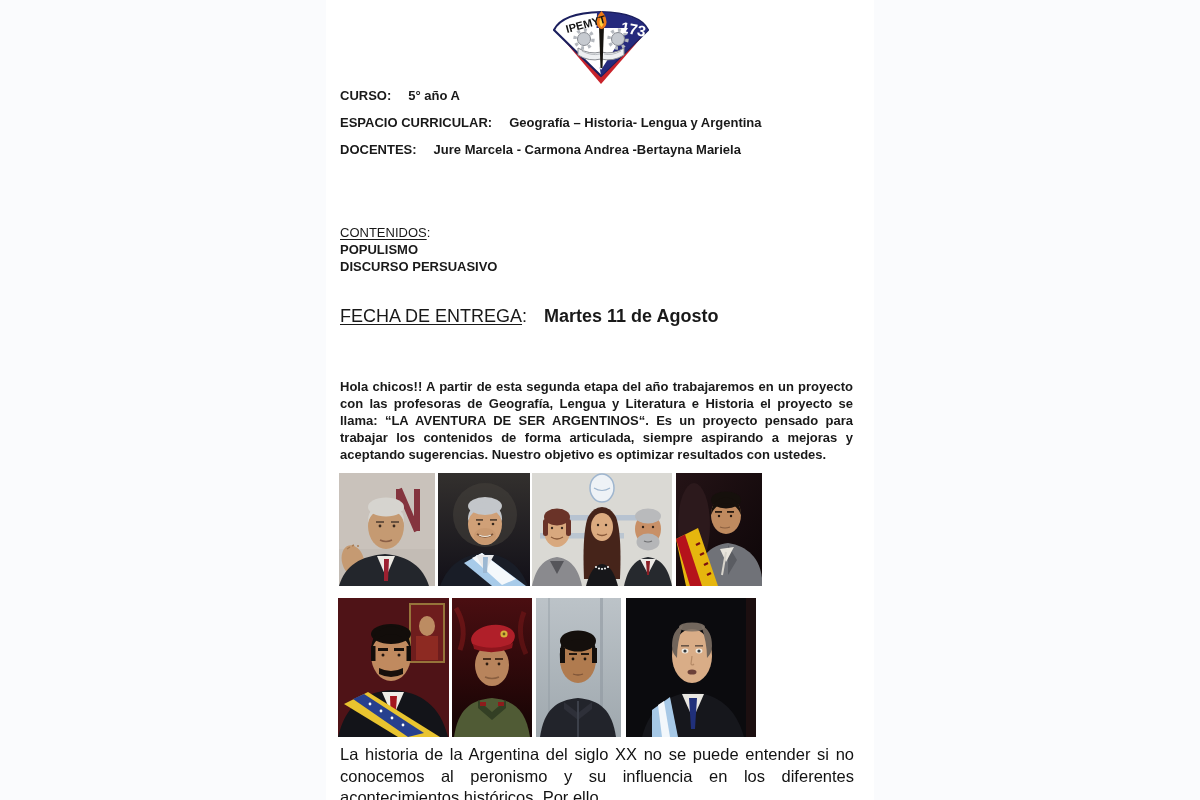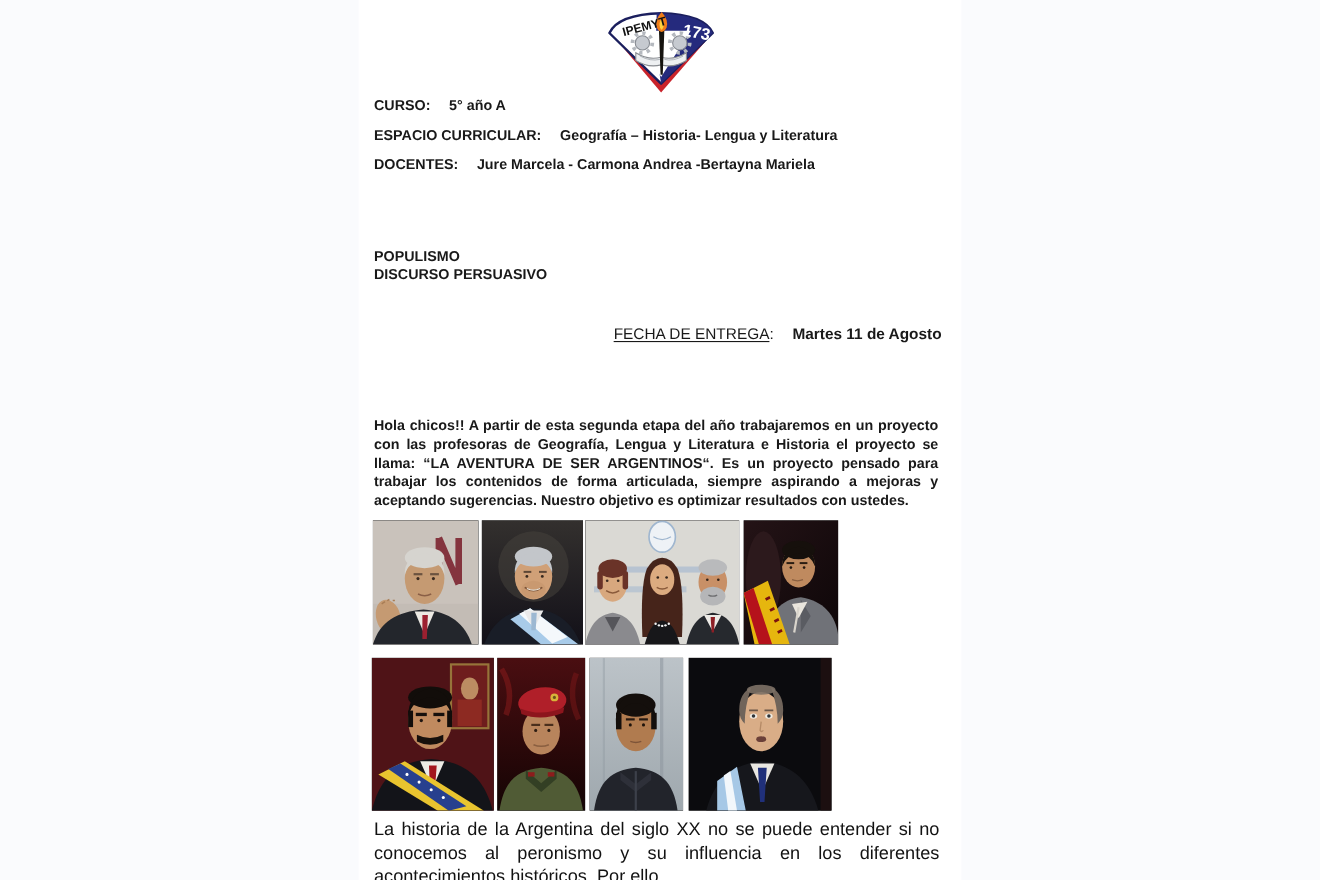--- a/index.html
+++ b/index.html
@@ -8,21 +8,21 @@
   .page{position:absolute;left:326px;top:0;width:548px;height:800px;background:#ffffff;}
   .abs{position:absolute;}
   
   .logo{left:222px;top:8px;width:107px;height:77px;}
   .logo svg{display:block;width:100%;height:100%;}
   
   .hdr{left:14px;top:82px;width:516px;font-size:13px;font-weight:bold;}
   .hdr .hline{line-height:27px;white-space:nowrap;}
   .val{margin-left:17px;}
   .contents{left:14px;top:224px;width:516px;font-size:13px;line-height:17px;}
-  .dates{left:14px;top:295px;width:516px;font-size:14px;line-height:17.5px;text-align:right;}
+  .dates{left:14px;top:308px;width:516px;font-size:18px;line-height:17.5px;}
   .u{text-decoration:underline;text-underline-offset:2px;}
   .bold{font-weight:bold;}
   .para{left:14px;top:378px;width:513px;font-size:13px;font-weight:bold;line-height:17px;
         text-align:justify;text-align-last:left;}
   .closing{left:14px;top:744px;width:514px;font-size:16.5px;font-weight:400;line-height:21.5px;
         text-align:justify;text-align-last:left;color:#121212;}
   
   .row{display:flex;align-items:stretch;}
   .row1{left:13px;top:473px;height:113px;}
   .row2{left:12px;top:598px;height:139px;}
@@ -61,28 +61,31 @@
         <text x="19" y="25" transform="rotate(-15 19 25)" font-size="11" font-weight="bold" fill="#111111" font-family="Liberation Sans, sans-serif">IPEMYT</text>
         <text x="72" y="24" transform="rotate(11 72 24)" font-size="15" font-weight="bold" fill="#ffffff" font-family="Liberation Sans, sans-serif">173</text>
       </svg>
     </div>
 
     <div class="abs hdr">
       <div class="hline">
         <span>CURSO:</span><span class="val">5° año A</span>
       </div>
       <div class="hline">
-        <span>ESPACIO CURRICULAR:</span><span class="val">Geografía – Historia- Lengua y Literatura</span>
+        <span>ESPACIO CURRICULAR:</span><span class="val">Geografía – Historia- Lengua y Argentina</span>
       </div>
       <div class="hline">
         <span>DOCENTES:</span><span class="val">Jure Marcela - Carmona Andrea -Bertayna Mariela</span>
       </div>
     </div>
 
     <div class="abs contents">
+      <div>
+        <span class="u">CONTENIDOS</span><span>:</span>
+      </div>
       <div class="bold">POPULISMO</div>
       <div class="bold">DISCURSO PERSUASIVO</div>
     </div>
 
     <div class="abs dates">
       <div>
         <span class="u">FECHA DE ENTREGA</span><span>:</span><span class="val bold">Martes 11 de Agosto</span>
       </div>
     </div>
 

